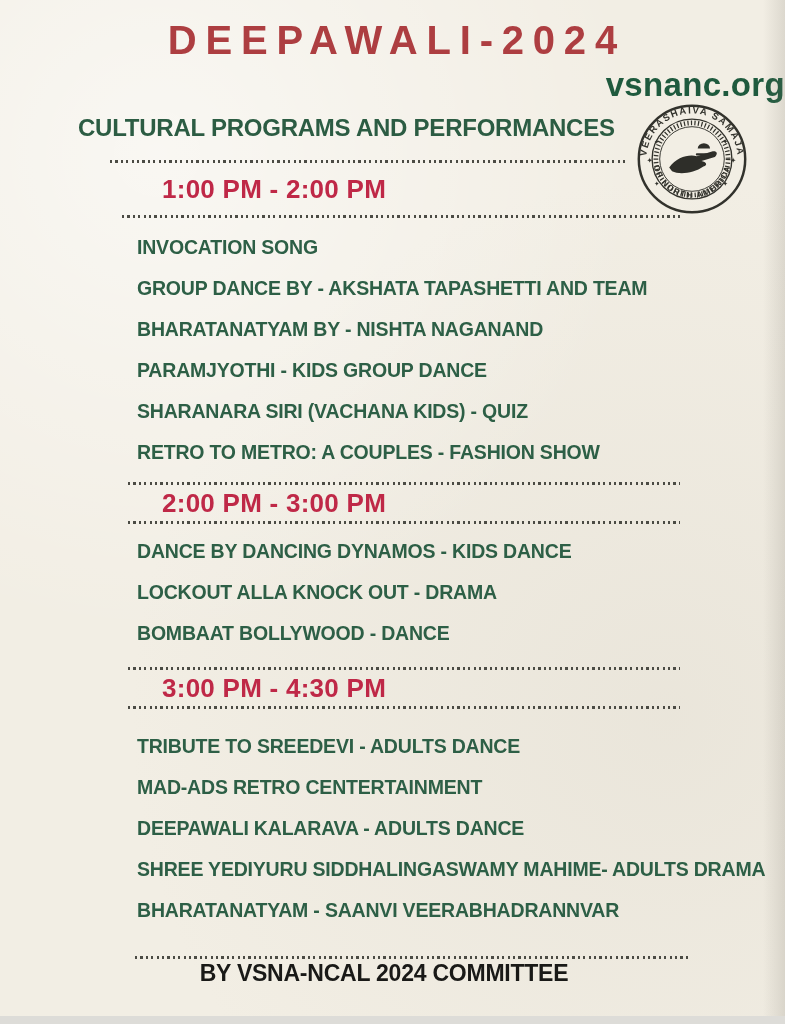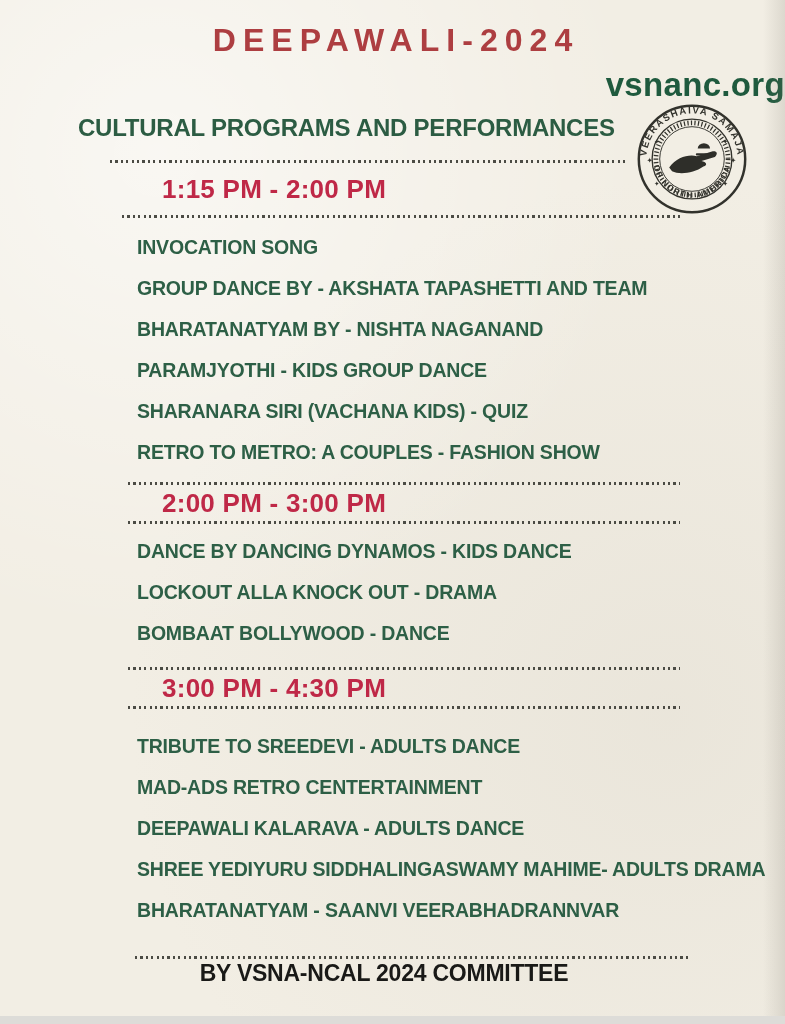--- a/index.html
+++ b/index.html
@@ -20,21 +20,21 @@
     position:absolute;top:0;right:0;width:22px;height:100%;
     background:linear-gradient(90deg, rgba(120,115,105,0) 0%, rgba(120,115,105,.18) 100%);
     pointer-events:none;
   }
   .bottom-strip{
     position:absolute;left:0;bottom:0;width:100%;height:8px;
     background:#dddcd8;
   }
   .title{
     margin:18px 0 0 0;text-align:center;
-    font-size:32px;line-height:44px;letter-spacing:.22em;text-indent:.22em;
+    font-size:40px;line-height:44px;letter-spacing:.22em;text-indent:.22em;
     color:#ad3e41;
   }
   .site{
     margin-top:8px;text-align:right;
     font-size:33px;line-height:30px;letter-spacing:.01em;
     color:#1f5a3e;
   }
   .subtitle{
     margin:14px 0 0 78px;
     font-size:24px;line-height:28px;
@@ -110,21 +110,21 @@
         <path d="M36,69 C44,58 56,55 65,57 L81,52 C86,51 88,54 84,58 L70,62 C75,63 77,66 72,68 C62,75 47,77 39,73 Z"></path>
         <path d="M66,49 a6.5,5.5 0 0 1 13,0 l-13,0 z"></path>
         <rect x="64" y="54" width="17" height="2.4" rx="1.2"></rect>
       </g>
     </svg>
   </div>
 
   <div id="sessions">
       <section class="session session-1">
         <div class="rule rule-top"></div>
-        <div class="time">1:15 PM - 2:00 PM</div>
+        <div class="time">1:00 PM - 2:00 PM</div>
         <div class="rule rule-bottom"></div>
         <div class="items">
           <div class="item">INVOCATION SONG</div>
           <div class="item">GROUP DANCE BY - AKSHATA TAPASHETTI AND TEAM</div>
           <div class="item">BHARATANATYAM BY - NISHTA NAGANAND</div>
           <div class="item">PARAMJYOTHI - KIDS GROUP DANCE</div>
           <div class="item">SHARANARA SIRI (VACHANA KIDS) - QUIZ</div>
           <div class="item">RETRO TO METRO: A COUPLES - FASHION SHOW</div>
         </div>
       </section>

